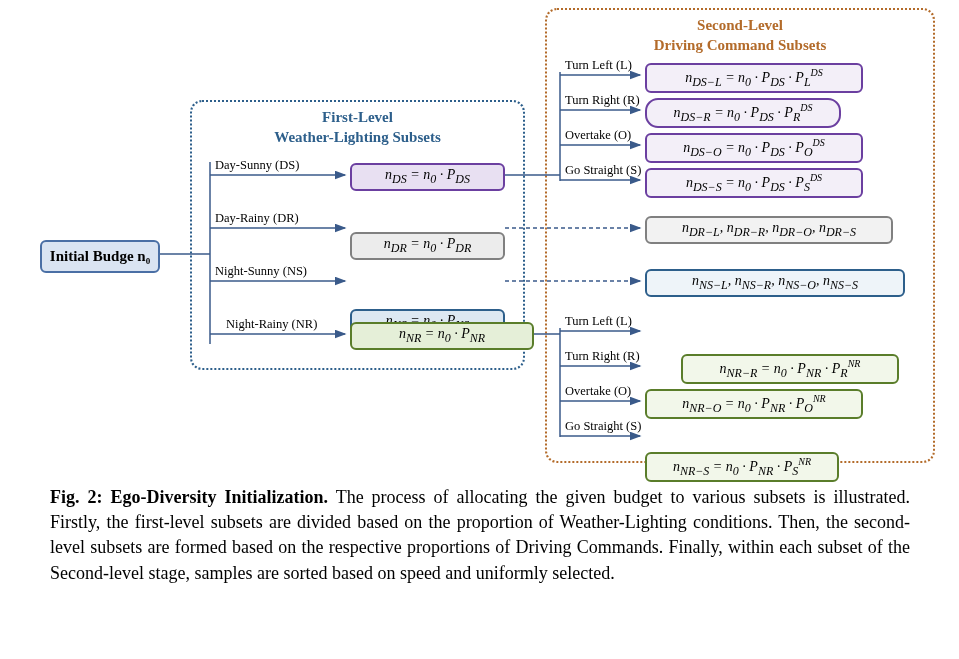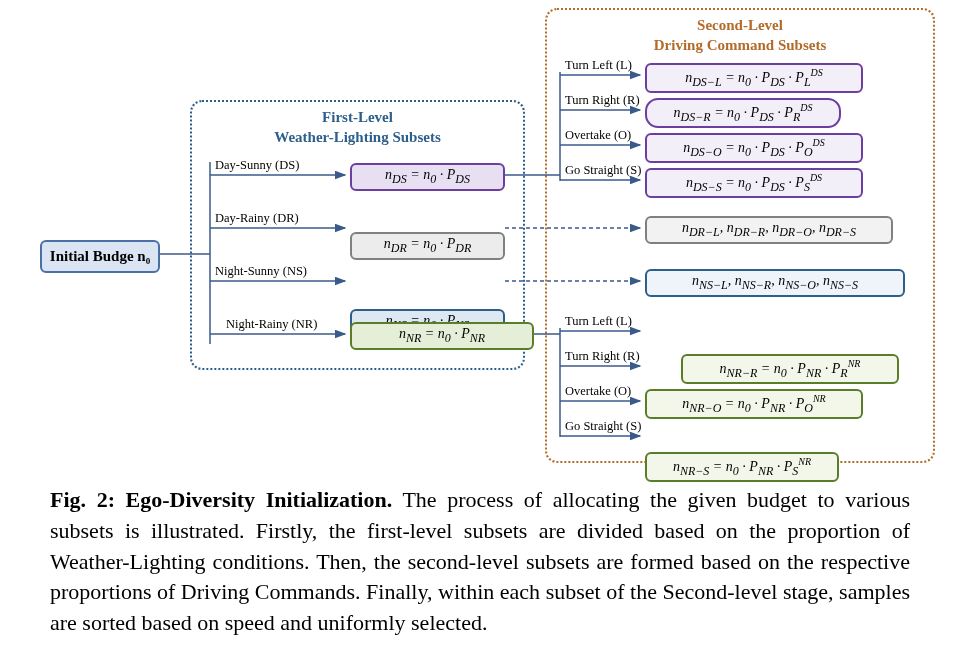--- a/index.html
+++ b/index.html
@@ -1,19 +1,19 @@
 <!DOCTYPE html>
 <html><head>
 <meta charset="utf-8">
 <style>
   * { box-sizing: border-box; margin: 0; padding: 0; }
   body { font-family: "Times New Roman", serif; background: #fff; width: 959px; height: 659px; position: relative; }
 
   .canvas { position: relative; width: 959px; height: 470px; }
-  .caption { position: absolute; top: 485px; left: 50px; width: 860px; font-size: 22px; line-height: 1.4; text-align: justify; }
+  .caption { position: absolute; top: 485px; left: 50px; width: 860px; font-size: 18px; line-height: 1.4; text-align: justify; }
   .caption-title { font-weight: bold; }
 
   .box {
     position: absolute;
     border: 2px solid;
     border-radius: 6px;
     padding: 2px 8px;
     font-size: 14px;
     font-style: italic;
     font-family: "Times New Roman", serif;

